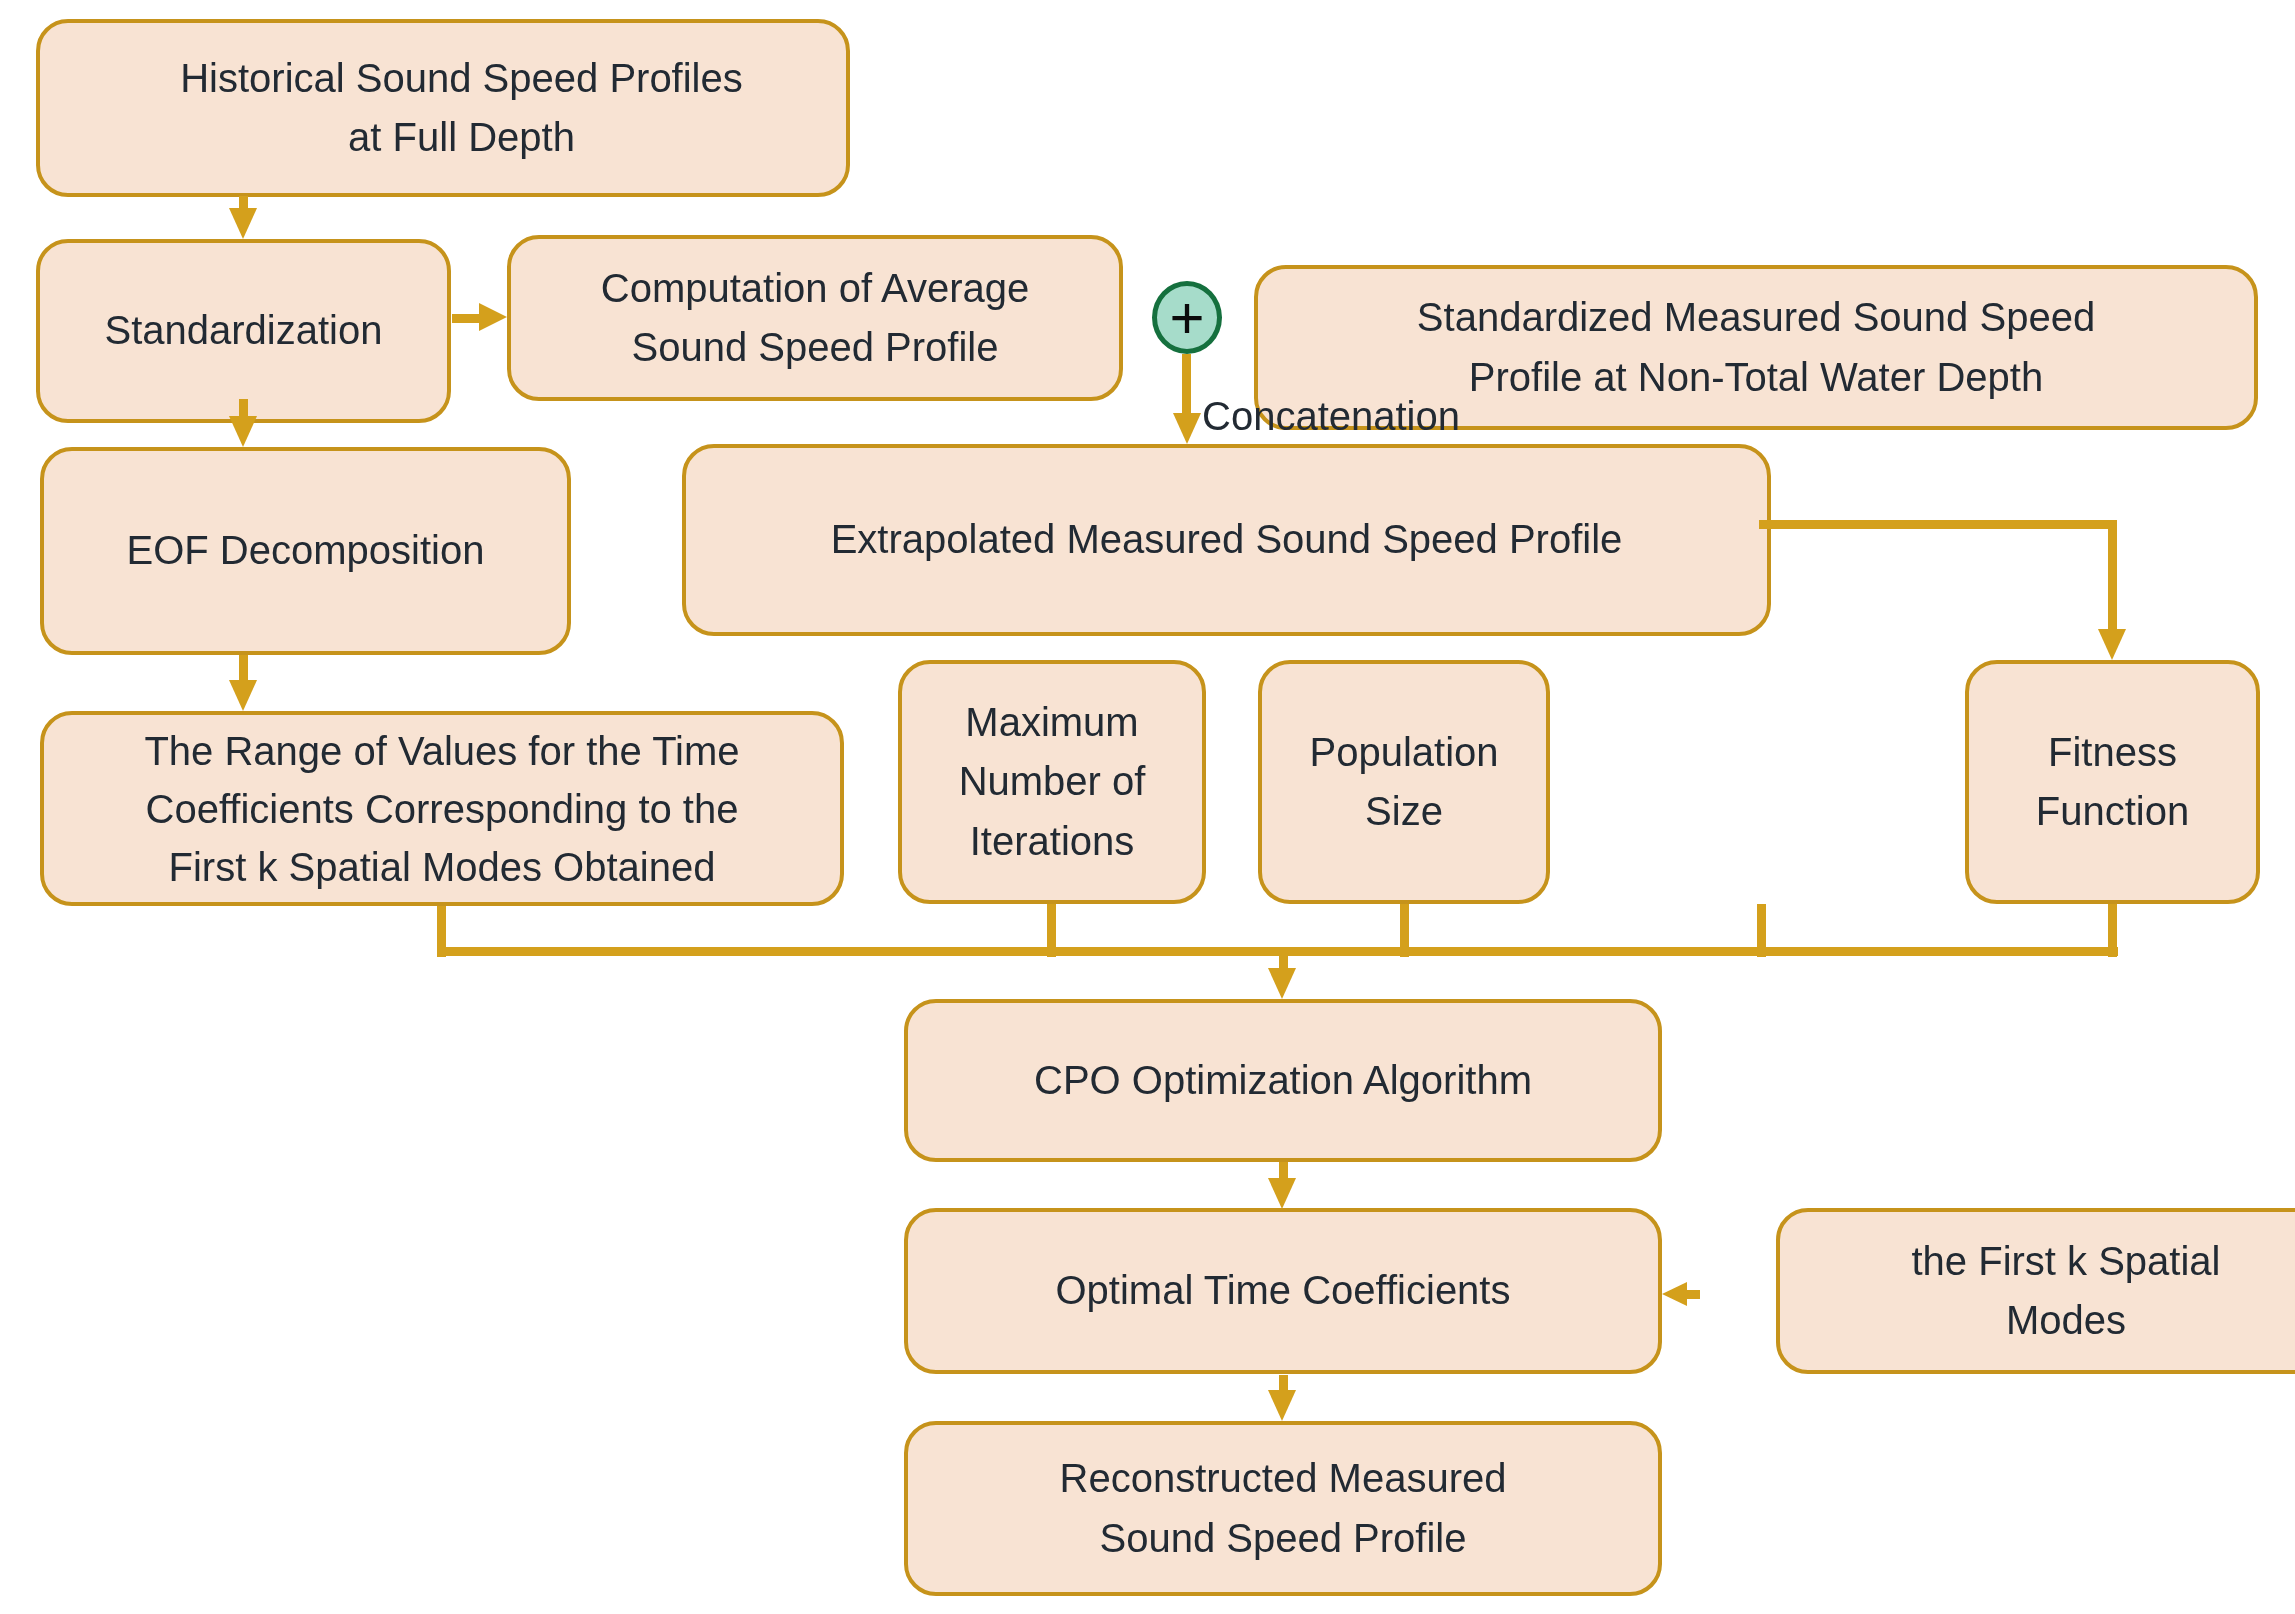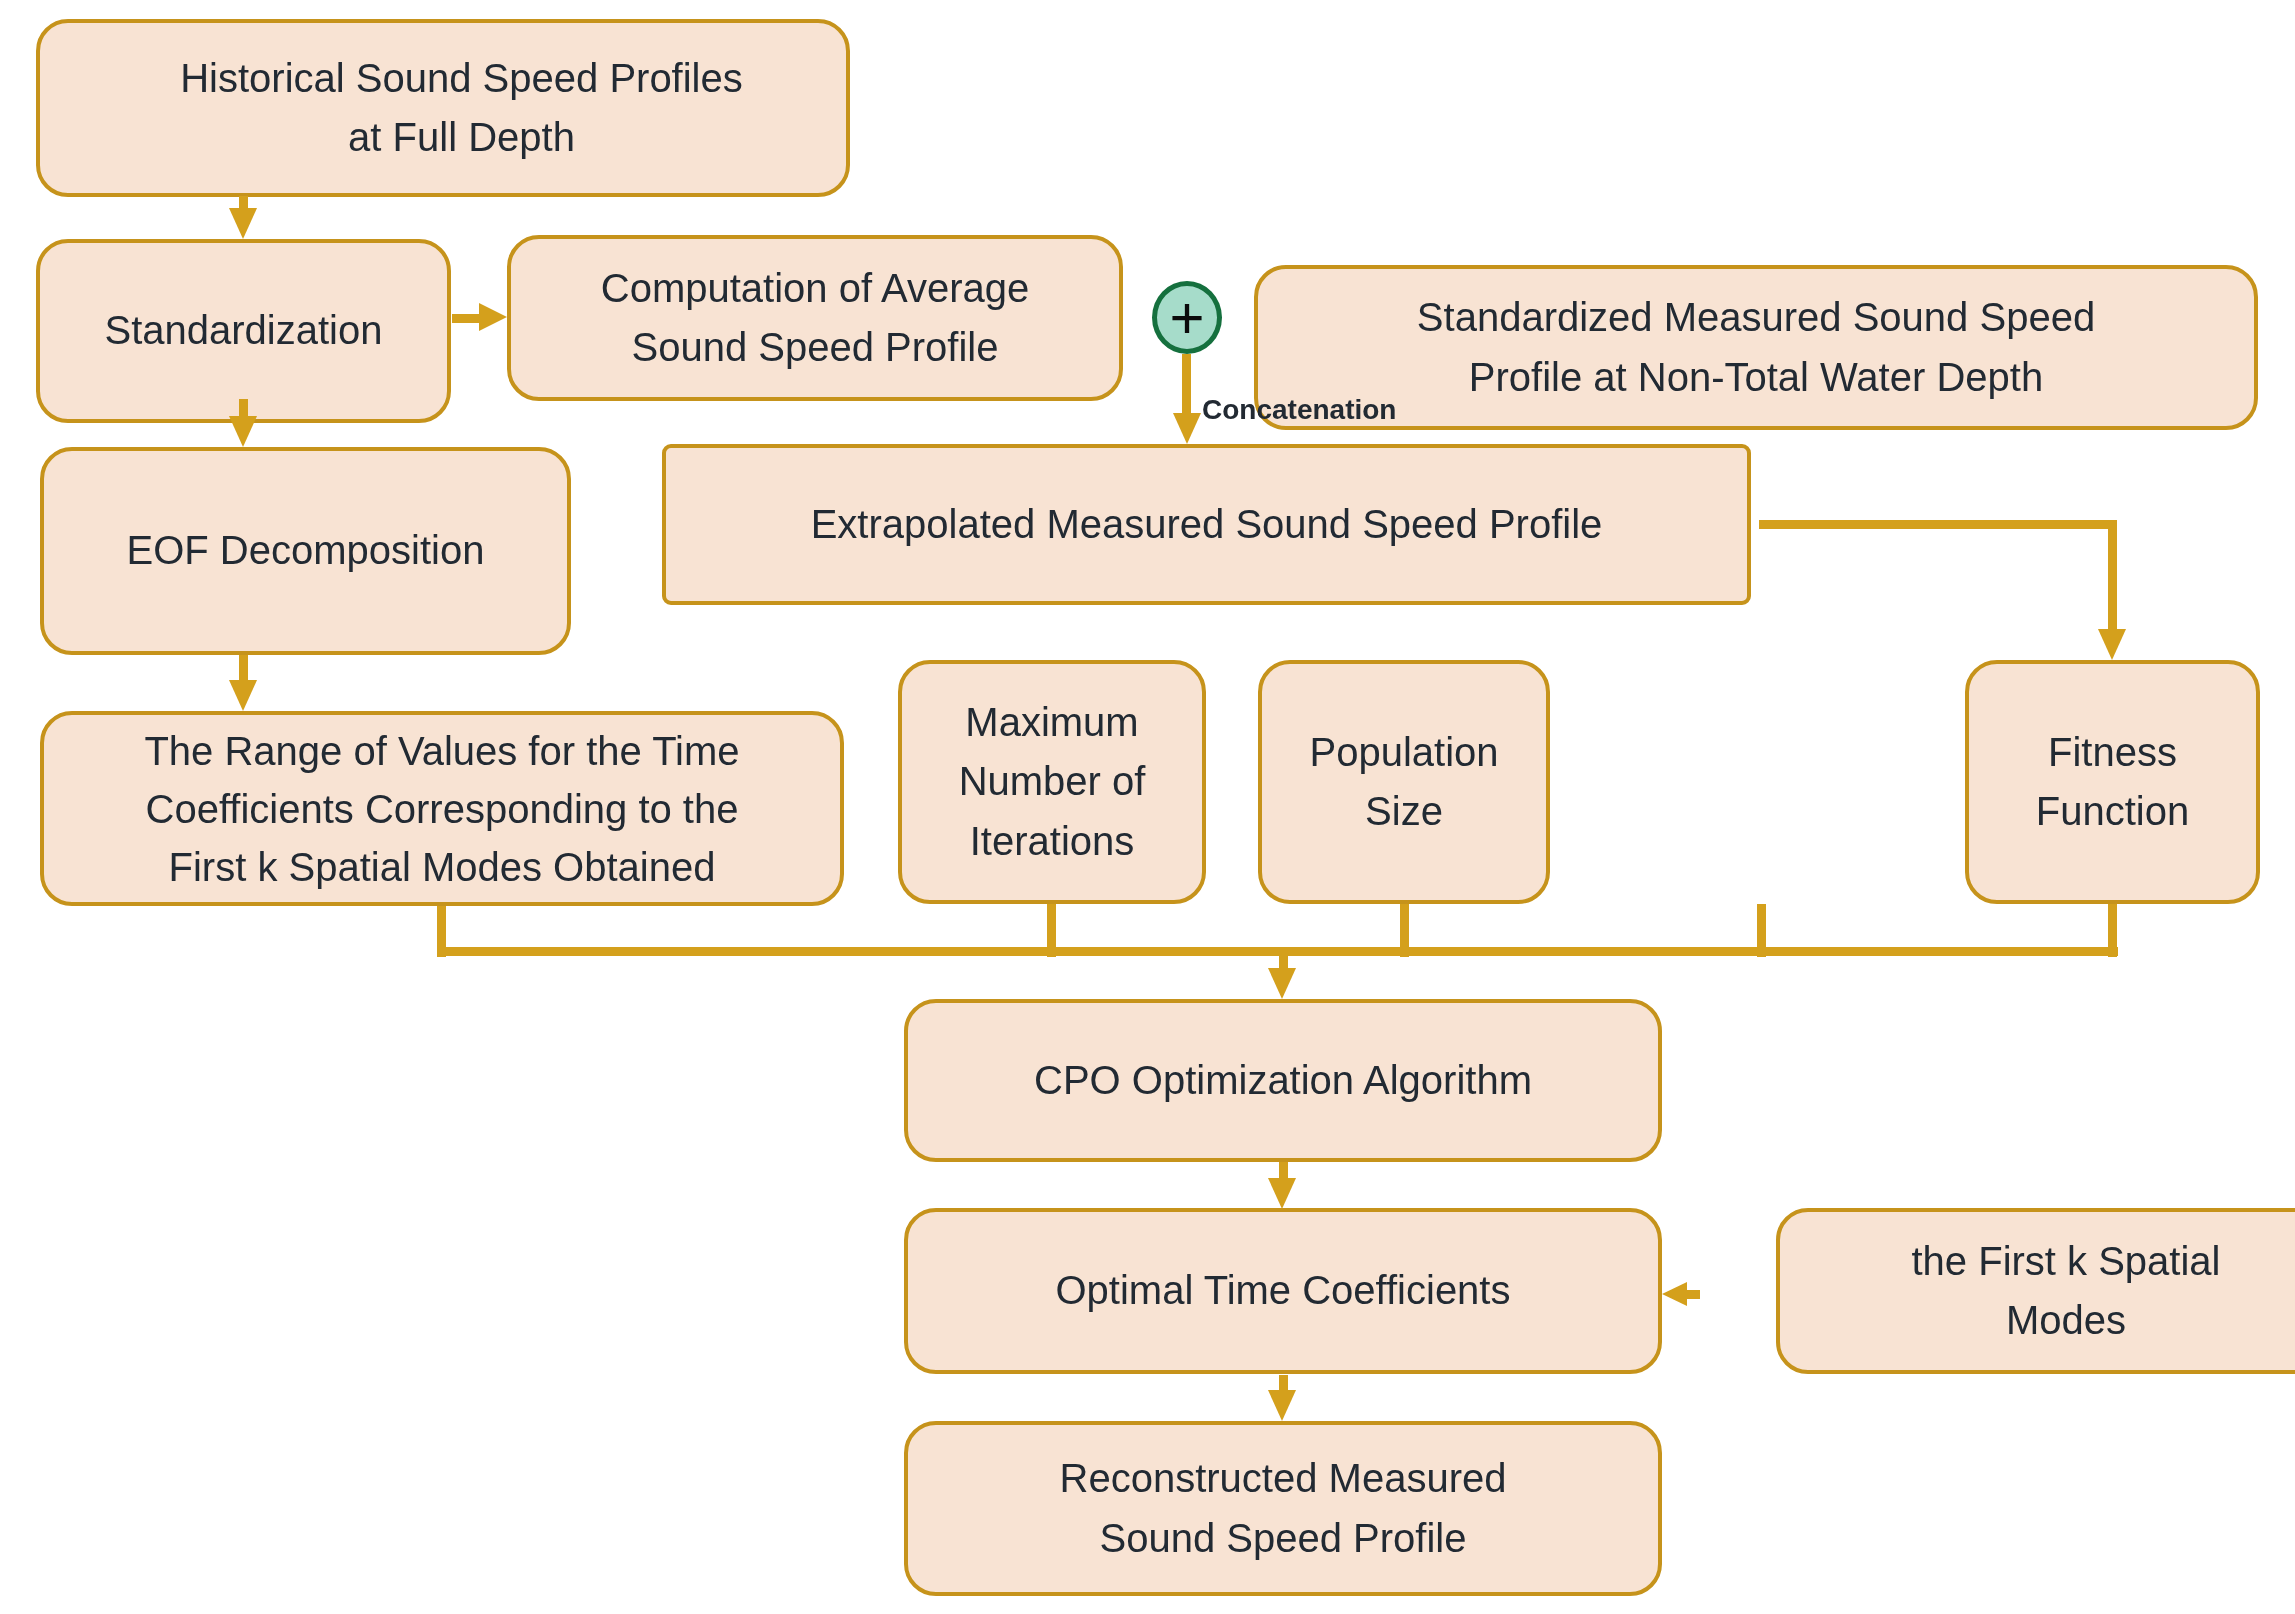--- a/index.html
+++ b/index.html
@@ -24,23 +24,22 @@
     line-height:1.48;
     display:flex;
     align-items:center;
     justify-content:center;
     text-align:center;
     white-space:pre-line;
   }
   .annotation{
     position:absolute;
     color:var(--ink);
-    font-size:28px;
+    font-size:40px;
     white-space:pre-line;
-    font-weight:bold;
   }
   .plus-circle{
     position:absolute;
     box-sizing:border-box;
     background:var(--plus-fill);
     border:5.6px solid var(--plus-border);
     border-radius:50%;
     display:flex;align-items:center;justify-content:center;
     color:#0b0b0b;
     font-size:60px;
@@ -73,21 +72,21 @@
 
   <div class="plus-circle" style="left:1152px;top:281px;width:70px;height:73px;">
     <span>+</span>
   </div>
 
   <div class="node" style="left:1254px;top:236px;width:1004px;height:165px;margin-top:29px;">Standardized Measured Sound Speed
 Profile at Non-Total Water Depth</div>
 
   <div class="annotation" style="left:1202px;top:394px;">Concatenation</div>
 
-  <div class="node" style="left:662px;top:444px;width:1089px;height:161px;border-radius:9px;">Extrapolated Measured Sound Speed Profile</div>
+  <div class="node" style="left:682px;top:444px;width:1089px;height:192px;">Extrapolated Measured Sound Speed Profile</div>
 
   <div class="node" style="left:40px;top:447px;width:531px;height:208px;">EOF Decomposition</div>
 
   <div class="node" style="left:40px;top:711px;width:804px;height:195px;line-height:1.45;">The Range of Values for the Time
 Coefficients Corresponding to the
 First k Spatial Modes Obtained</div>
 
   <div class="node" style="left:898px;top:660px;width:308px;height:244px;">Maximum
 Number of
 Iterations</div>

